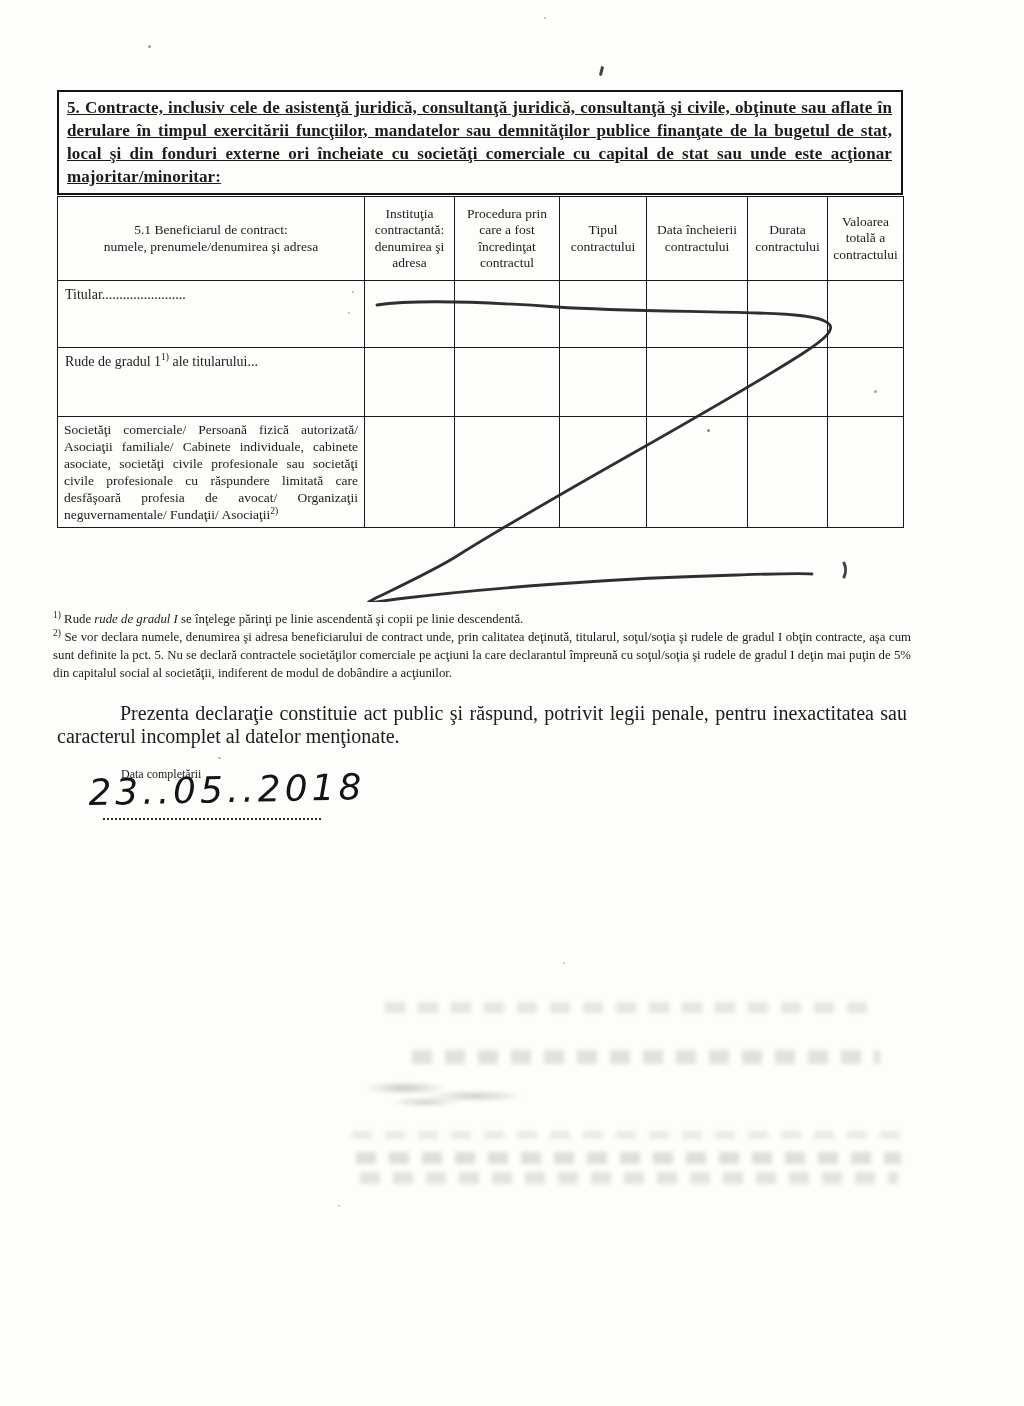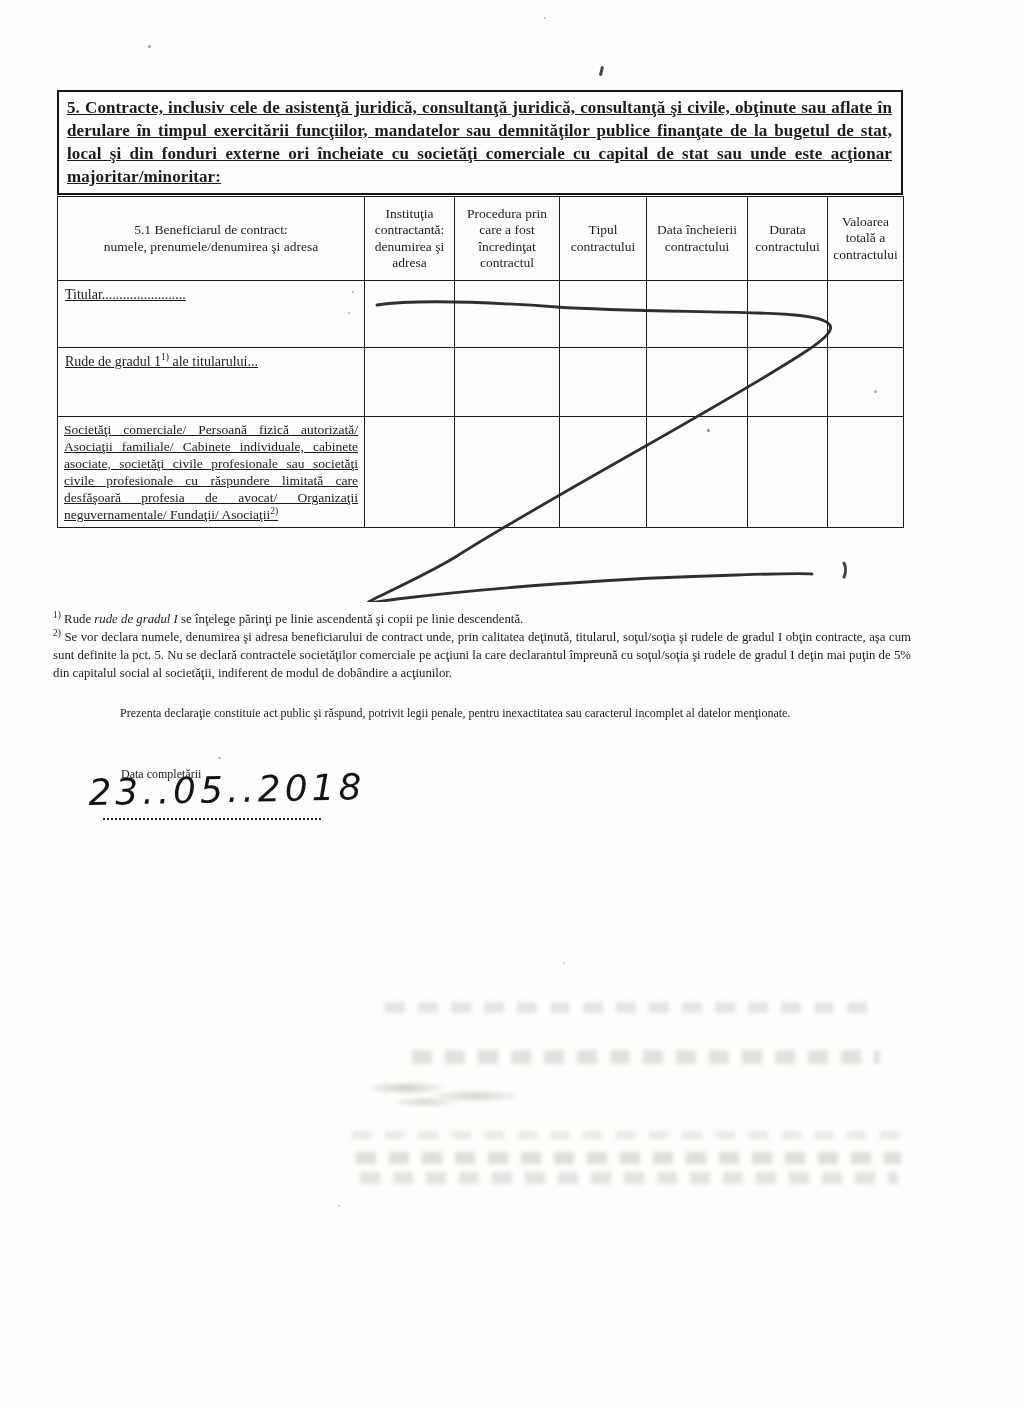--- a/index.html
+++ b/index.html
@@ -29,41 +29,41 @@
     border:1.8px solid #1a1a1a;box-sizing:border-box;
     font-weight:normal;background:transparent;
   }
   .ctable th{
     vertical-align:middle;text-align:center;
     font-size:13.5px;line-height:16.5px;
     white-space:pre-line;padding:2px 1px;
   }
   .label-cell{
     vertical-align:top;text-align:left;
-    font-size:14px;line-height:18px;padding:5px 7px;text-decoration:underline;
+    font-size:14px;line-height:18px;padding:5px 7px;
   }
   .label-cell.justify{text-align:justify;font-size:13.5px;line-height:17px;padding:4px 6px;}
   .label-cell sup,.fn sup,.hdr sup{font-size:9.5px;line-height:0;}
   .empty-cell{vertical-align:top;}
 
   
   .strike-svg{position:absolute;left:57px;top:196px;width:846px;height:406px;pointer-events:none;}
 
   
   .footnotes{
     left:53px;top:610px;width:858px;
     font-size:12.8px;line-height:18px;text-align:justify;
   }
   .fn{margin:0;}
   .fn .italic{font-style:italic;}
 
   
   .declaration{
     left:57px;top:702px;width:850px;
-    font-size:12px;line-height:23px;text-indent:63px;text-align:justify;
+    font-size:20px;line-height:23px;text-indent:63px;text-align:justify;
   }
 
   
   .date-label{left:121px;top:767px;font-size:12px;}
   .dotted-line{left:103px;top:818px;width:218px;height:0;border-bottom:2.5px dotted #2b2b2b;}
   .hw-date{
     left:88px;top:772px;
     font-family:"DejaVu Sans", cursive;
     font-size:36px;font-style:italic;letter-spacing:4px;
     color:#141414;transform:rotate(-1.2deg);transform-origin:left top;

